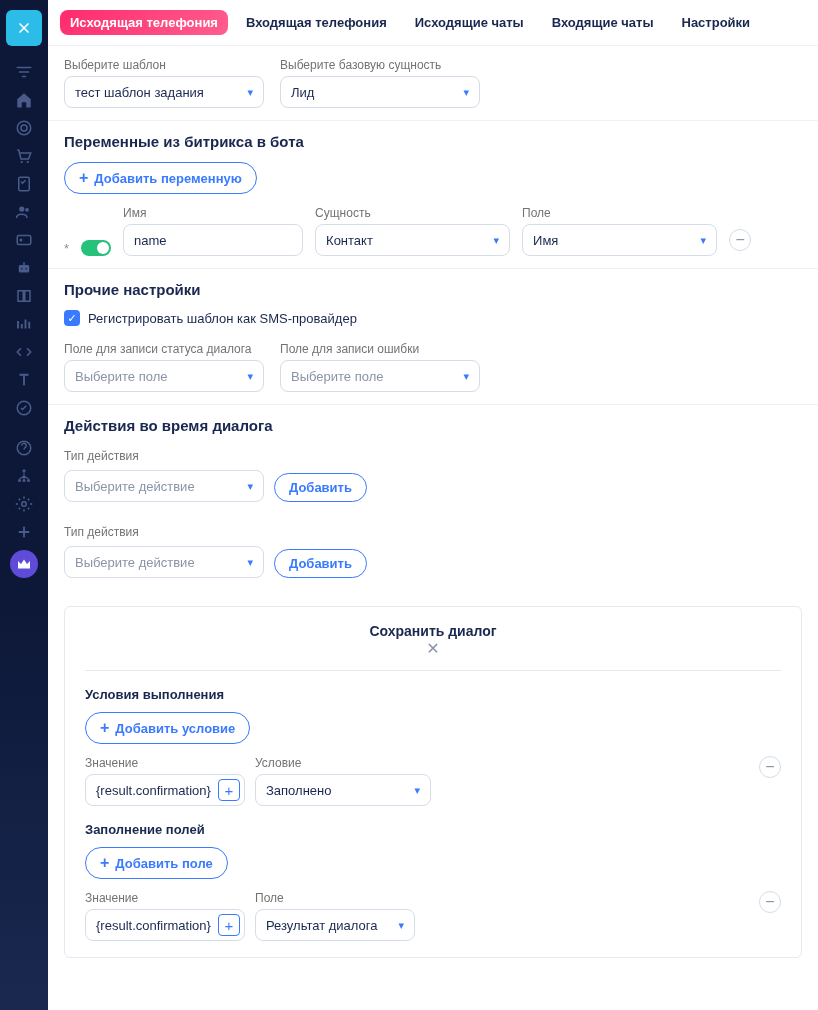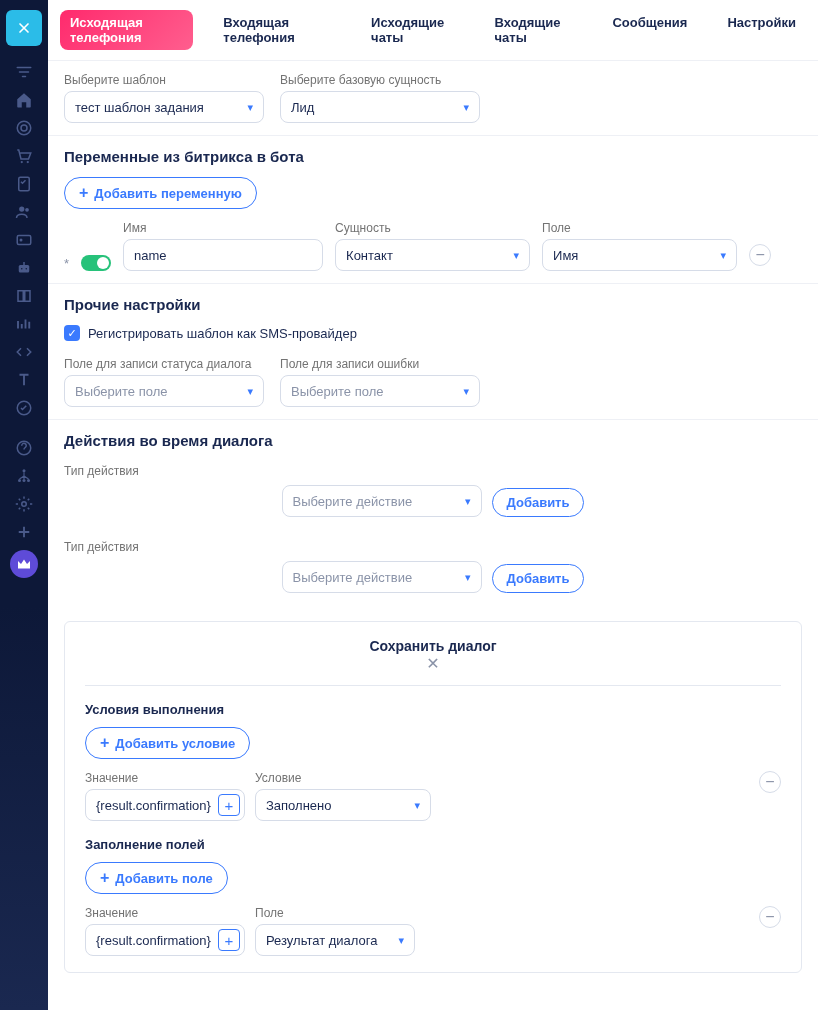--- a/index.html
+++ b/index.html
@@ -4,42 +4,42 @@
 <style>
 * { box-sizing: border-box; margin: 0; padding: 0; }
 body { font-family: -apple-system, BlinkMacSystemFont, "Segoe UI", Arial, sans-serif; background: #0d1838; display: flex; width: 818px; height: 1010px; overflow: hidden; }
 .sidebar { width: 48px; background: linear-gradient(180deg, #0d1838 0%, #0d1838 60%, #1a2850 100%); display: flex; flex-direction: column; align-items: center; padding-top: 10px; gap: 0; }
 .sidebar .close-btn { width: 36px; height: 36px; background: #2bbce8; border-radius: 6px; display: flex; align-items: center; justify-content: center; margin-bottom: 12px; cursor: pointer; }
 .sidebar .close-btn svg { width: 16px; height: 16px; fill: #fff; }
 .sidebar .nav-item { width: 48px; height: 28px; display: flex; align-items: center; justify-content: center; cursor: pointer; color: #4a5a8a; }
 .sidebar .nav-item svg { width: 18px; height: 18px; fill: currentColor; }
 .sidebar .nav-item.purple { background: #5e4bd8; border-radius: 50%; width: 28px; height: 28px; margin-top: 4px; color: #fff; }
 .main { flex: 1; background: #fff; overflow-y: auto; }
-.tabs { display: flex; gap: 20px; padding: 10px 12px; border-bottom: 1px solid #eef0f5; }
+.tabs { display: flex; gap: 8px; padding: 10px 12px; border-bottom: 1px solid #eef0f5; }
 .tab { padding: 5px 10px; border-radius: 8px; font-size: 13px; font-weight: 700; color: #1a2850; cursor: pointer; }
 .tab.active { background: linear-gradient(135deg, #ff2a6d, #ff5e8e); color: #fff; }
 .section { padding: 12px 16px; border-bottom: 1px solid #eef0f5; }
 .section.no-border { border-bottom: none; }
 .row { display: flex; gap: 16px; align-items: flex-start; }
 .field { display: flex; flex-direction: column; gap: 4px; }
 .label { font-size: 12px; color: #737373; }
 .select, .input { height: 32px; border: 1px solid #d6dce8; border-radius: 8px; padding: 4px 10px; font-size: 13px; color: #1a2850; display: flex; align-items: center; justify-content: space-between; background: #fff; cursor: pointer; }
 .select .caret { color: #3a7afe; font-size: 11px; }
 .select.placeholder { color: #8a93a8; }
 .h2 { font-size: 15px; font-weight: 700; color: #1a2850; margin-bottom: 12px; }
 .btn { display: inline-flex; align-items: center; gap: 6px; border: 1.5px solid #3a7afe; border-radius: 18px; padding: 6px 14px; font-size: 13px; font-weight: 600; color: #3a7afe; background: #fff; cursor: pointer; }
 .btn .plus { color: #3a7afe; font-size: 16px; font-weight: 700; }
 .toggle { width: 30px; height: 16px; border-radius: 10px; background: #27c27a; position: relative; cursor: pointer; }
 .toggle::after { content: ""; position: absolute; width: 12px; height: 12px; background: #fff; border-radius: 50%; top: 2px; right: 2px; }
 .var-row { display: flex; align-items: flex-end; gap: 12px; margin-top: 12px; }
 .var-row .field { flex: none; }
 .removecirc { width: 22px; height: 22px; border: 1.5px solid #d6dce8; border-radius: 50%; display: flex; align-items: center; justify-content: center; cursor: pointer; color: #8a93a8; margin-bottom: 5px; }
 .cb-row { display: flex; align-items: center; gap: 8px; font-size: 13px; color: #1a2850; }
 .cb { width: 16px; height: 16px; border-radius: 4px; background: #3a7afe; display: flex; align-items: center; justify-content: center; color: #fff; font-size: 11px; cursor: pointer; }
-.action-row { display: flex; gap: 10px; align-items: flex-end; margin-top: 6px; justify-content: center; }
+.action-row { display: flex; gap: 10px; align-items: flex-end; margin-top: 6px; }
 .card { border: 1px solid #e4e8f0; border-radius: 6px; margin: 16px; padding: 16px 20px; }
 .card-header { display: flex; justify-content: space-between; align-items: center; padding-bottom: 12px; border-bottom: 1px solid #e4e8f0; margin-bottom: 14px; flex-direction: column; }
 .card-title { font-size: 14px; font-weight: 600; color: #1a2850; }
 .card-close { color: #8a93a8; cursor: pointer; font-size: 16px; }
 .card-section { margin-top: 16px; }
 .card-section:first-of-type { margin-top: 0; }
 .card-h { font-size: 13px; font-weight: 700; color: #1a2850; margin-bottom: 10px; }
 .val-input { display: flex; align-items: center; border: 1px solid #d6dce8; border-radius: 8px; height: 32px; padding: 0 4px 0 10px; width: 160px; }
 .val-input span { flex: 1; font-size: 13px; color: #1a2850; }
 .plusbox { width: 22px; height: 22px; border: 1.5px solid #3a7afe; border-radius: 4px; display: flex; align-items: center; justify-content: center; color: #3a7afe; cursor: pointer; font-size: 15px; }
@@ -164,21 +164,20 @@
       </svg>
     </div>
 </div>
 
 <div class="main">
   <div class="tabs">
     <div class="tab active">Исходящая телефония</div>
     <div class="tab">Входящая телефония</div>
     <div class="tab">Исходящие чаты</div>
     <div class="tab">Входящие чаты</div>
-    <div class="tab">Сообщения</div>
     <div class="tab">Настройки</div>
   </div>
 
   <div class="section">
     <div class="row">
       <div class="field">
         <span class="label">Выберите шаблон</span>
         <div class="select" style="width:200px">
             <span>тест шаблон задания</span>
             <span class="caret">▾</span>
@@ -198,21 +197,21 @@
     <div class="h2">Переменные из битрикса в бота</div>
     <button class="btn">
         <span class="plus">+</span>
         <span>Добавить переменную</span>
       </button>
     <div class="var-row">
       <div class="star">*</div>
       <div class="toggle"></div>
       <div class="field">
         <span class="label">Имя</span>
-        <div class="input" style="width:200px">
+        <div class="input" style="width:180px">
             <span>name</span>
           </div>
       </div>
       <div class="field">
         <span class="label">Сущность</span>
         <div class="select" style="width:195px">
             <span>Контакт</span>
             <span class="caret">▾</span>
           </div>
       </div>

